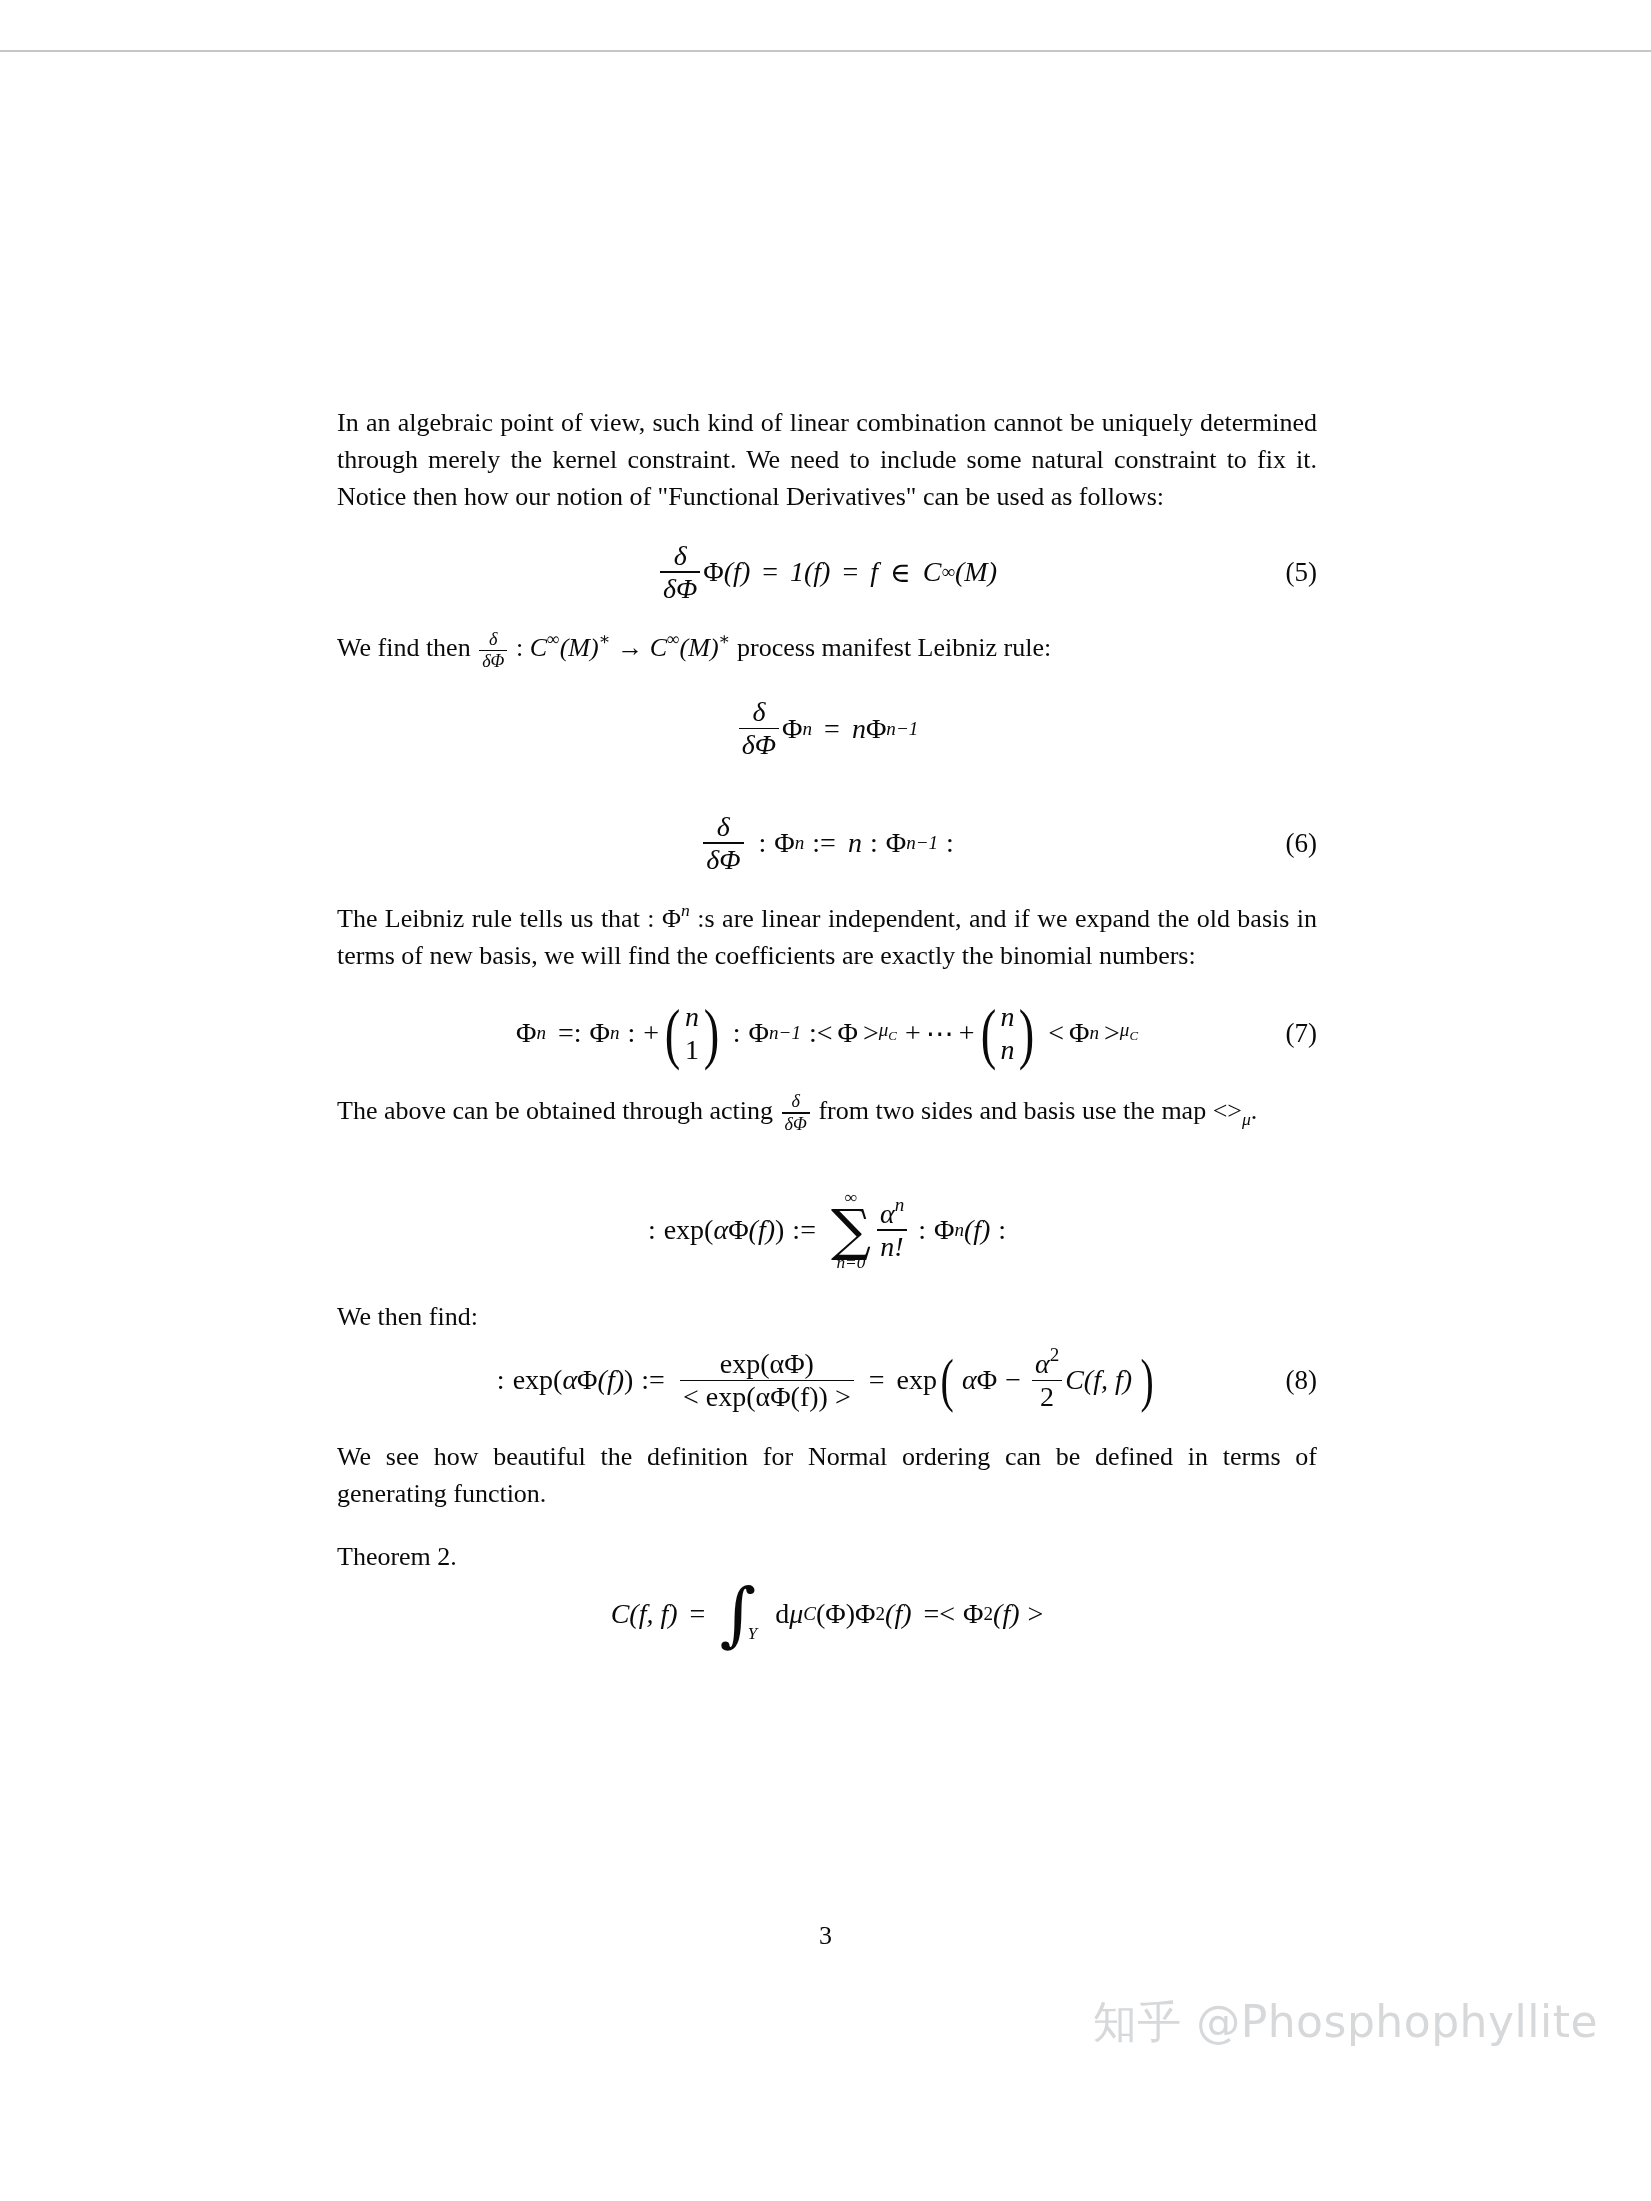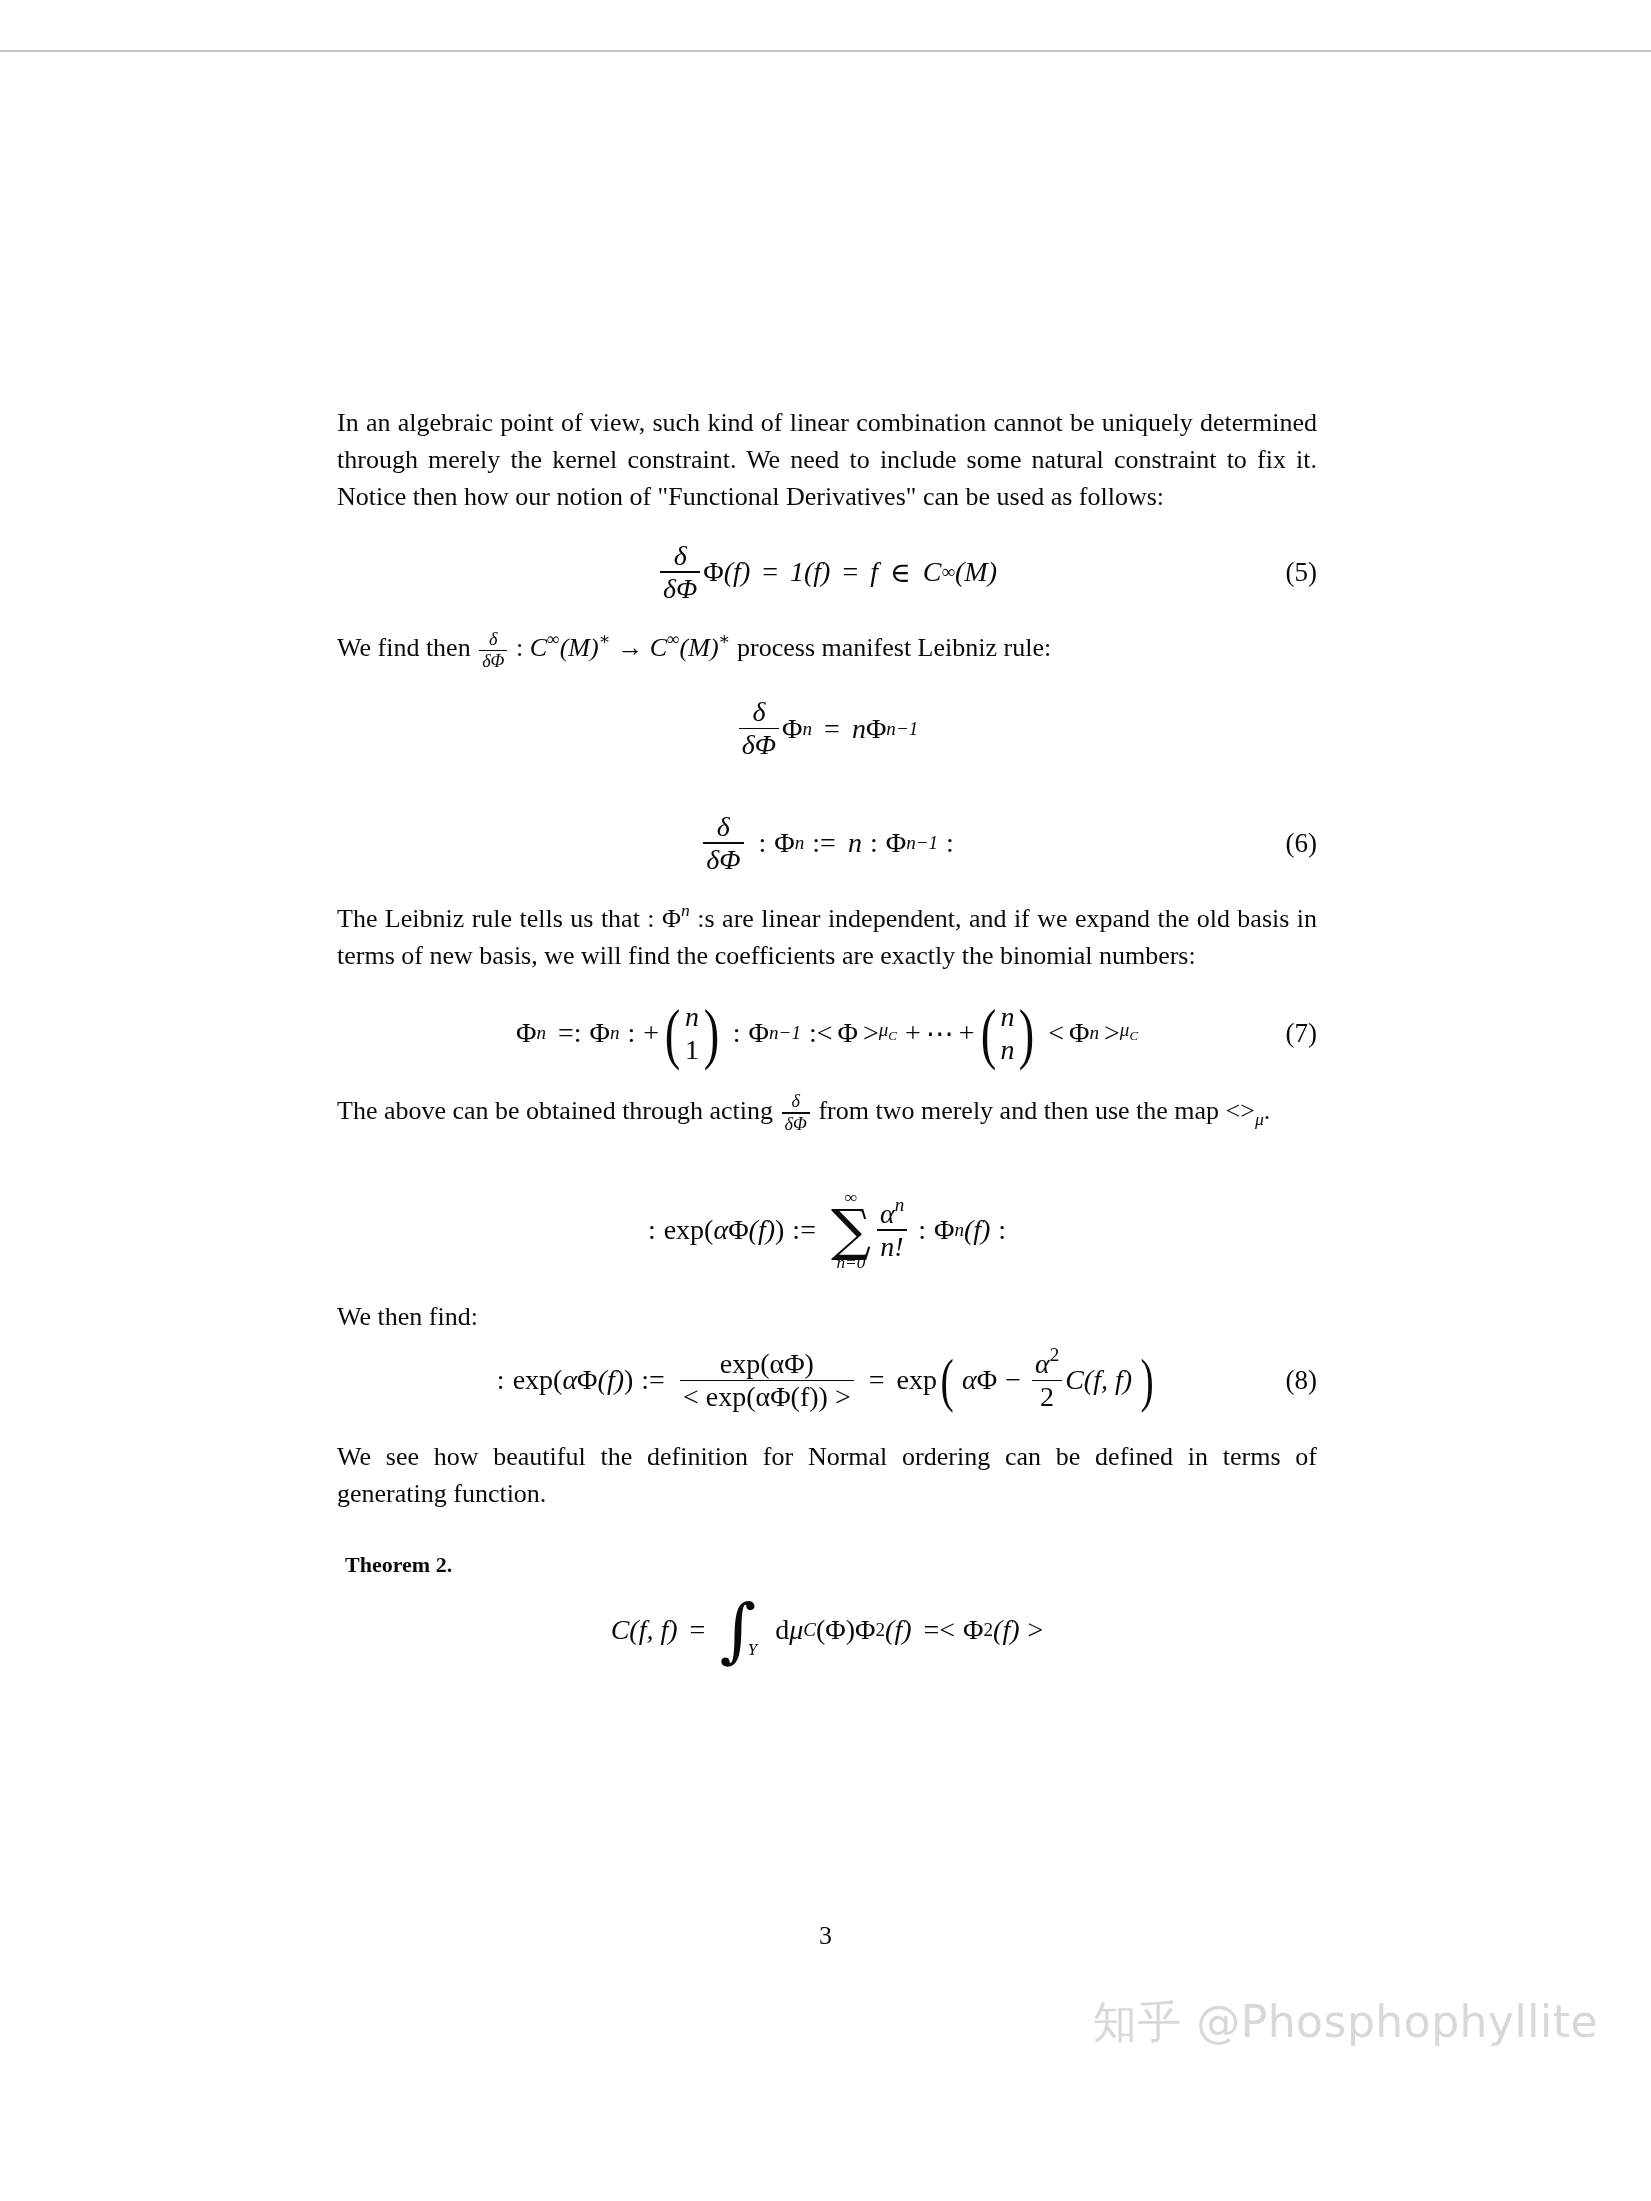--- a/index.html
+++ b/index.html
@@ -46,24 +46,24 @@
     text-indent: 44px;
   }
   p.italic-note {
     margin: 0;
     font-size: 26px;
     line-height: 37px;
     text-align: justify;
     font-style: italic;
   }
   .theorem-head {
-    font-weight: bold;
-    font-size: 22px;
+    font-weight: normal;
+    font-size: 26px;
     line-height: 37px;
-    margin: 8px;
+    margin: 0;
   }
 
   .gap-s { height: 14px; }
   .gap-m { height: 26px; }
   .gap-l { height: 40px; }
 
   
   .eq-row {
     position: relative;
     width: 100%;
@@ -389,21 +389,21 @@
 
   <div class="gap-m"></div>
 
   <p class="para">
     <span>The above can be obtained through acting</span>
     <span class="frac inline-small">
       <span class="num mi">δ</span>
       <span class="bar"></span>
       <span class="den mi">δΦ</span>
     </span>
-    <span>from two merely and then use the map</span>
+    <span>from two sides and basis use the map</span>
     <span>&lt;&gt;</span><sub class="s mi">μ</sub><span>.</span>
   </p>
 
   <div class="gap-l"></div>
 
 
   <div class="gap-s"></div>
 
   <div class="eq-row">
     <span class="eq-body">

